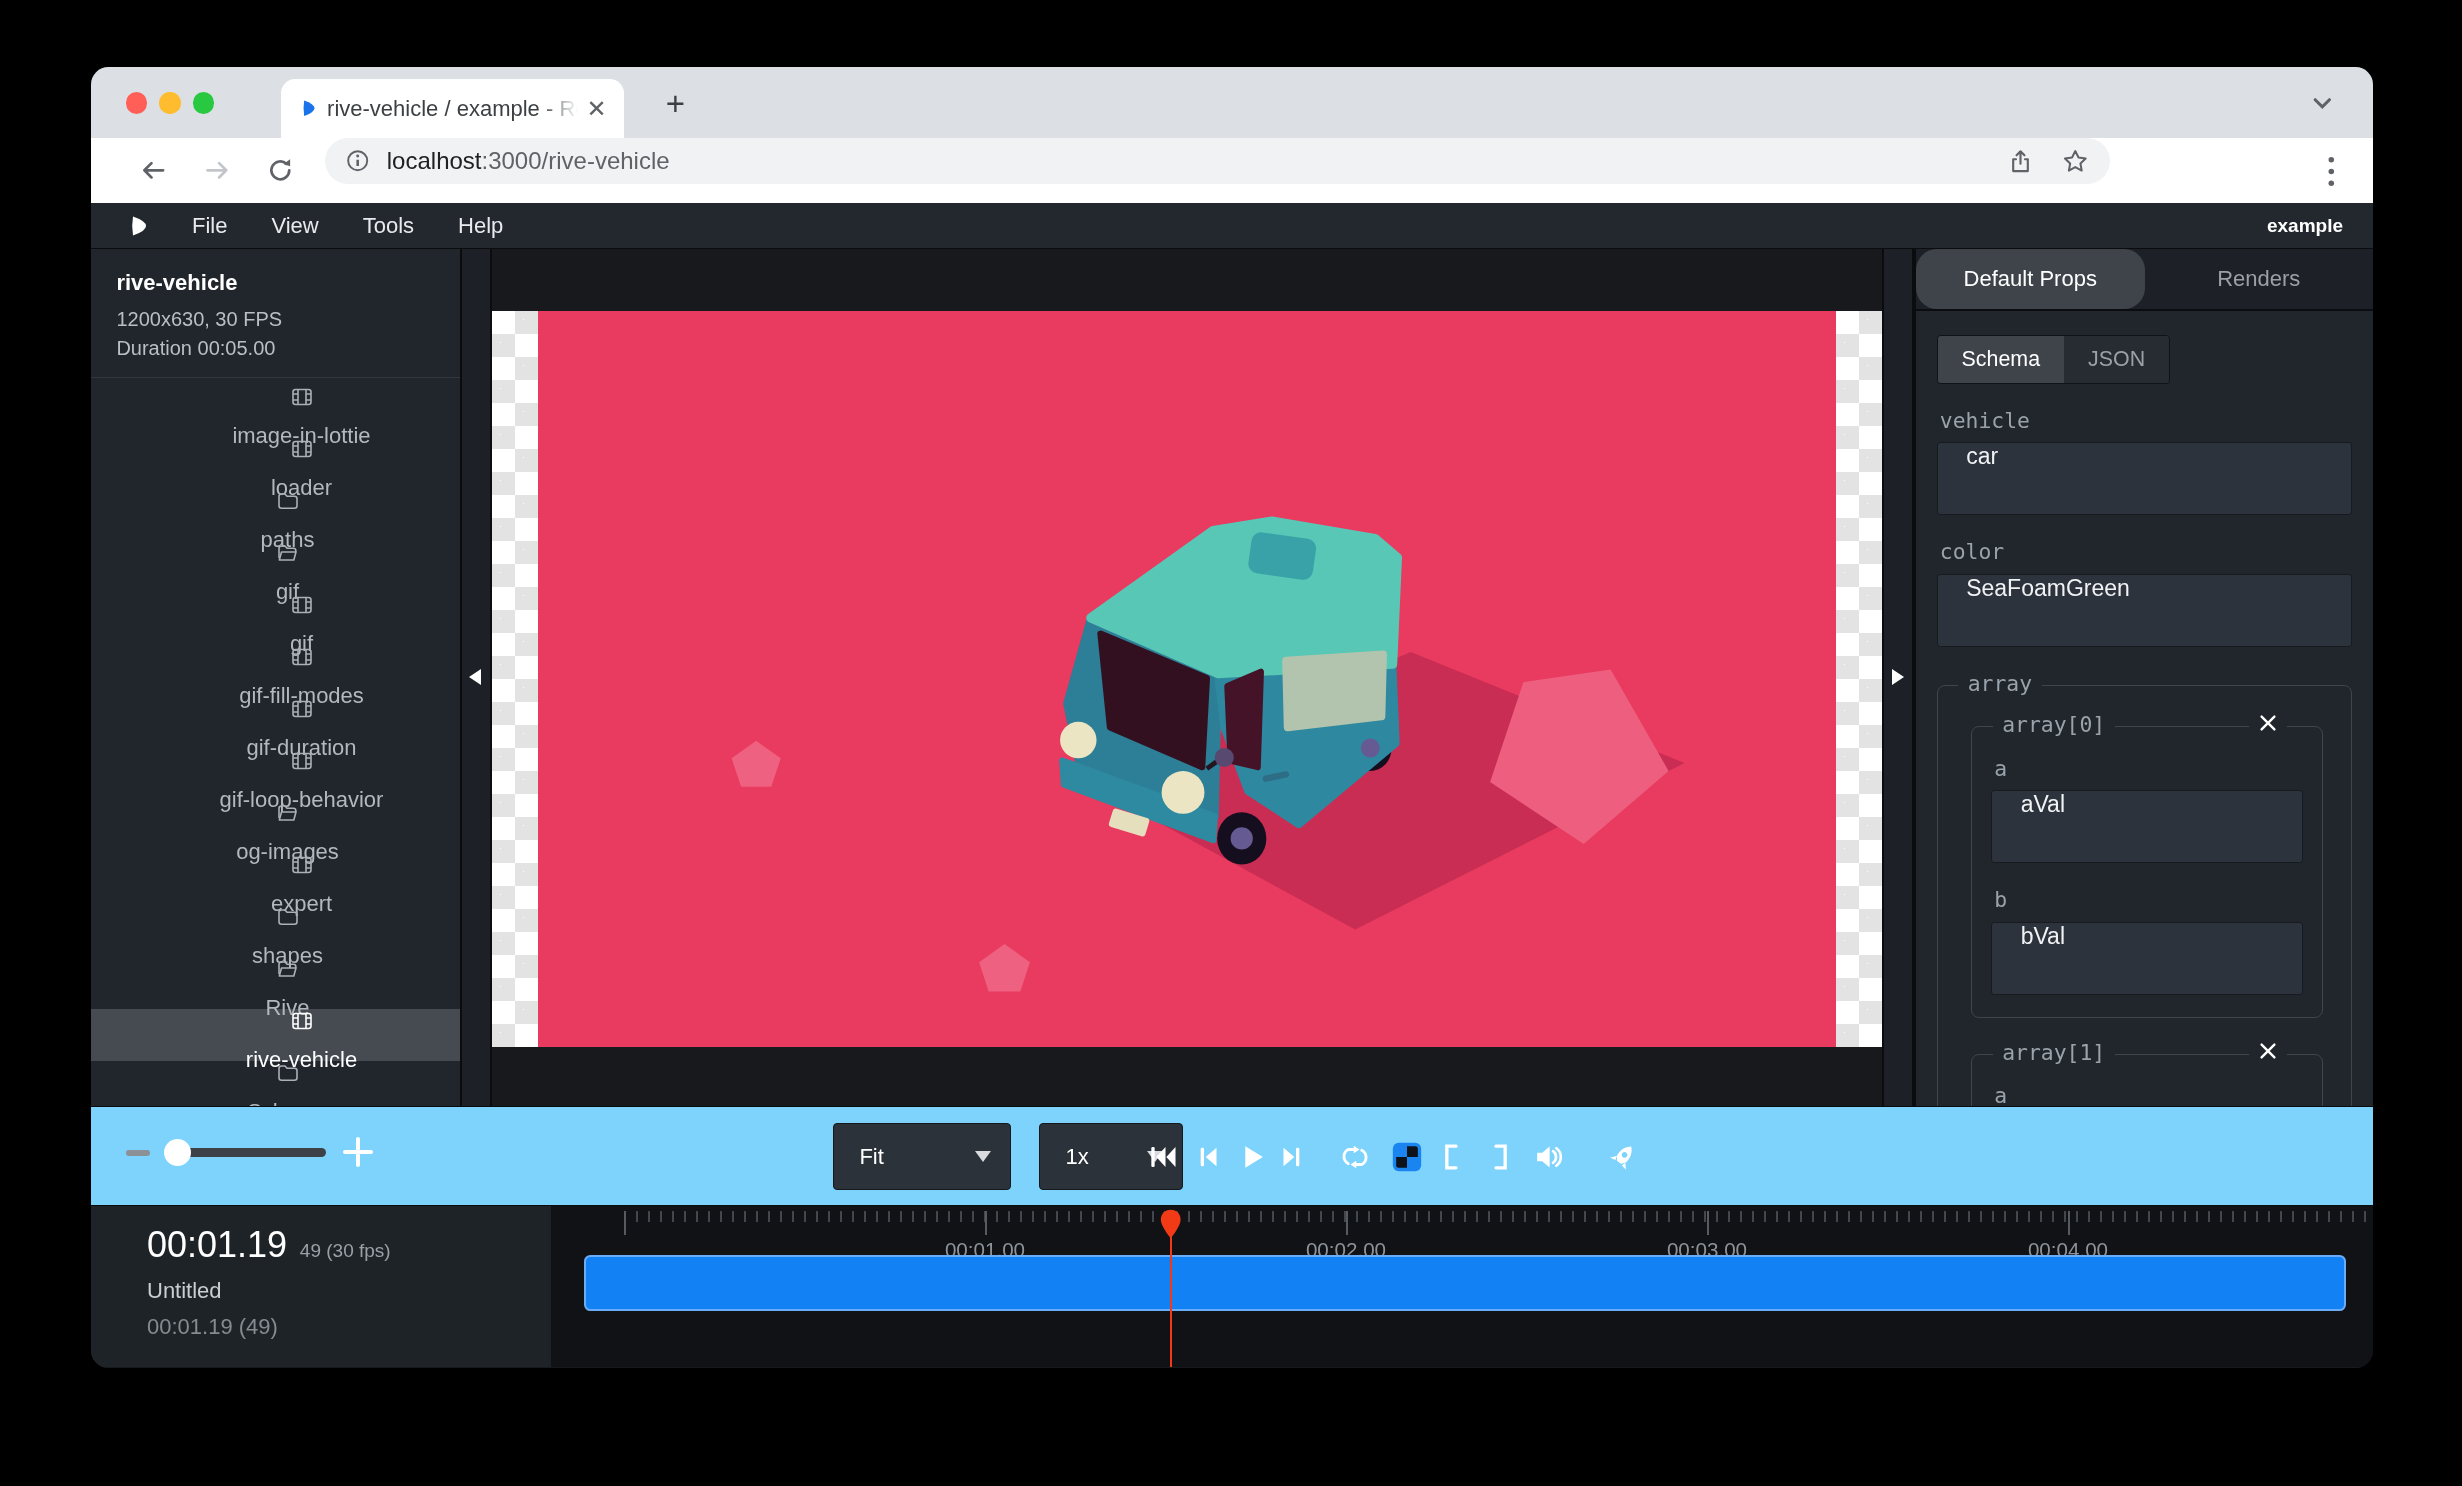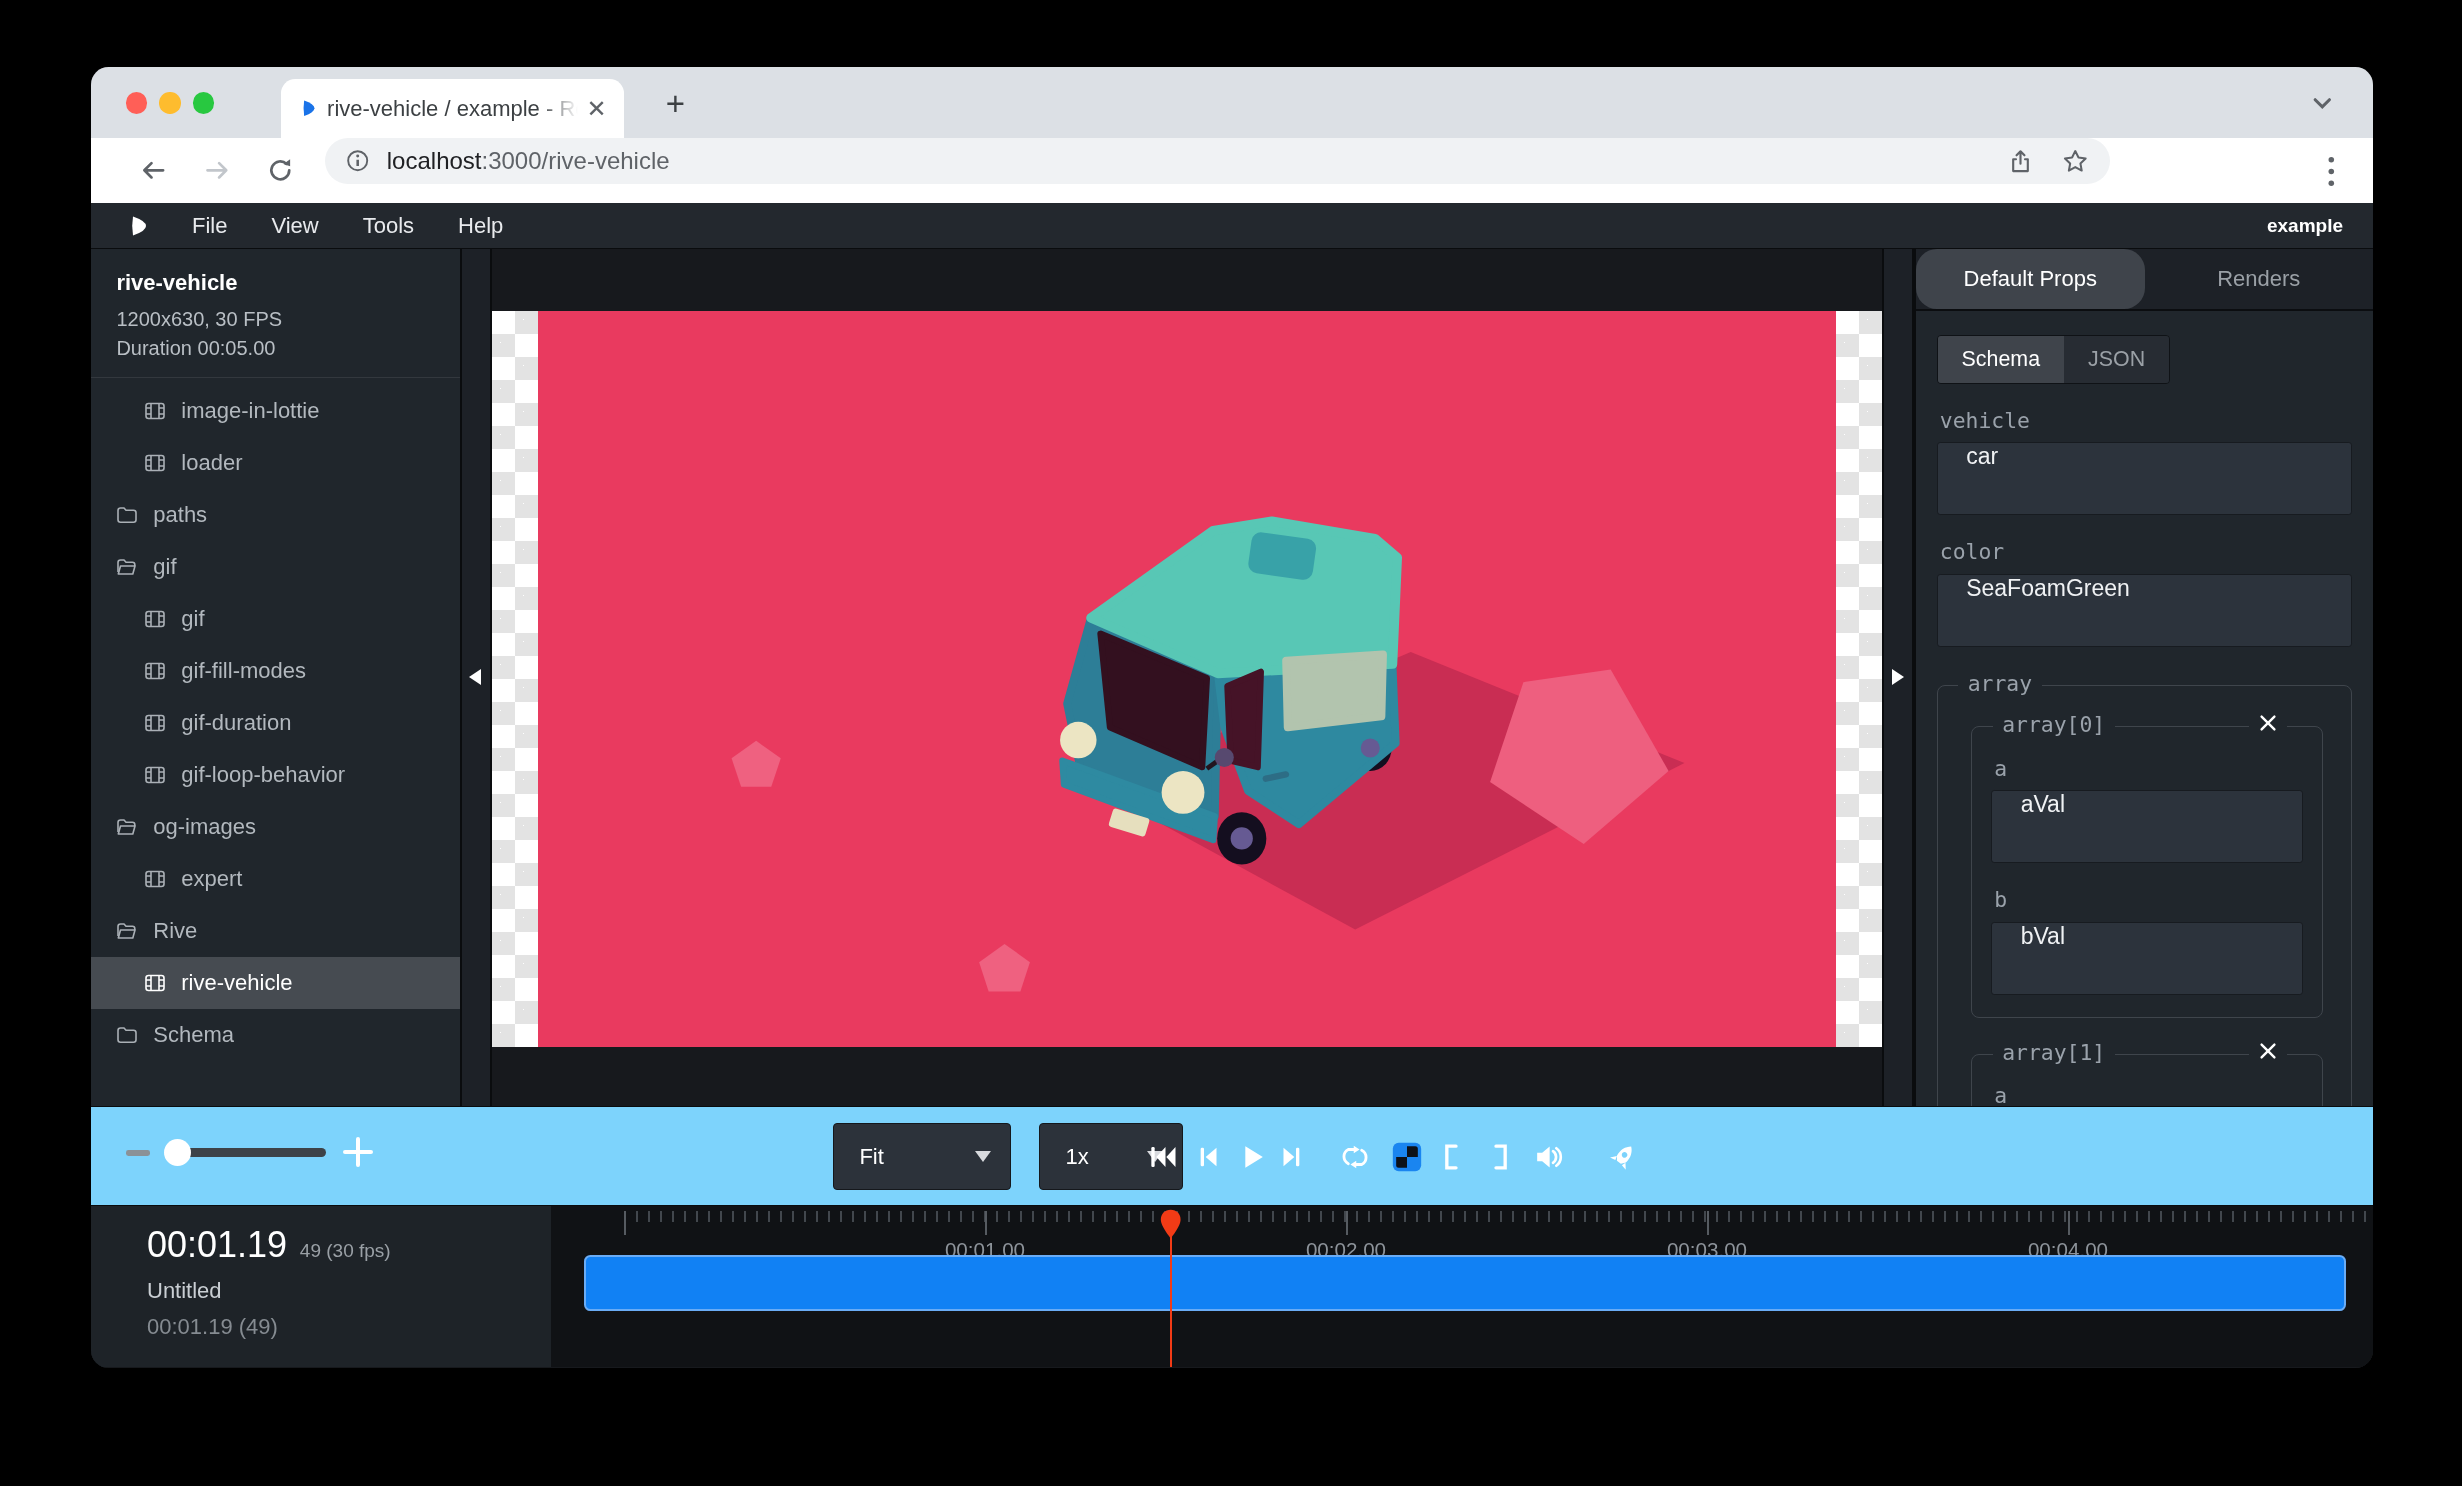--- a/index.html
+++ b/index.html
@@ -33,21 +33,21 @@
   .menubar .mi { font-size:22px; color:#e8eaed; }
   .menubar .right { margin-left:auto; padding-right:30px; font-size:19px; color:#fff;font-weight:bold; }
 
   .main { height:858px; display:flex; flex:none; overflow:hidden; border-top:1.6px solid #0a0c0e; }
 
   .sidebar { width:369px; background:#20262c; flex:none; overflow:hidden; }
   .sb-head { padding:20.6px 24px 14.3px 25.4px; border-bottom:1.6px solid #33383e; }
   .sb-name { font-size:22px; font-weight:bold; color:#fff; margin-bottom:9.5px; }
   .sb-meta { font-size:20px; color:#b9bfc5; line-height:29px; }
   .sb-list { padding-top:6.3px; }
-  .sb-item { height:52px; display:flex; align-items:center; gap:14.3px; padding-left:24px; font-size:22px; color:#b2b8be; }
+  .sb-item { height:52px; display:flex; align-items:center; gap:14.3px; padding-left:24px; font-size:22px; color:#b2b8be;flex-direction:column; }
   .sb-item.indent { padding-left:52px; }
   .sb-item.selected { background:#464b51; color:#fff; }
   .sb-item svg { flex:none; }
 
   .gutter { width:32px; flex:none; background:#1d2127; border-left:2.4px solid #0a0c0e; border-right:2.4px solid #0a0c0e; position:relative; }
   .arr-left { position:absolute; top:50%; left:7.1px; margin-top:-8.7px; width:0; height:0; border-top:8.7px solid transparent; border-bottom:8.7px solid transparent; border-right:12px solid #fff; }
   .arr-right { position:absolute; top:50%; left:8px; margin-top:-8.7px; width:0; height:0; border-top:8.7px solid transparent; border-bottom:8.7px solid transparent; border-left:12px solid #fff; }
 
   .stage { flex:1; background:#17191d; padding-top:62px; overflow:hidden; }
   .stage-row { height:736px; display:flex; }
@@ -263,20 +263,26 @@
             <span>og-images</span>
           </div>
           <div class="sb-item indent">
             <svg width="24" height="24" viewBox="0 0 24 24" fill="none" stroke="#aab0b6" stroke-width="1.6">
                   <rect x="3" y="4.5" width="18" height="15" rx="2.5"></rect>
                   <line x1="8" y1="4.5" x2="8" y2="19.5"></line>
                   <line x1="16" y1="4.5" x2="16" y2="19.5"></line>
                   <path d="M3,9 h5 M3,15 h5 M16,9 h5 M16,15 h5"></path>
                 </svg>
             <span>expert</span>
+          </div>
+          <div class="sb-item">
+            <svg width="24" height="24" viewBox="0 0 24 24" fill="none" stroke="#aab0b6" stroke-width="1.6" stroke-linejoin="round">
+                  <path d="M3,7.5 q0,-2.5 2.5,-2.5 l3.5,0 l2,2.3 l7.5,0 q2.5,0 2.5,2.5 l0,7 q0,2.5 -2.5,2.5 l-13,0 q-2.5,0 -2.5,-2.5 z"></path>
+                </svg>
+            <span>shapes</span>
           </div>
           <div class="sb-item">
             <svg width="24" height="24" viewBox="0 0 24 24" fill="none" stroke="#aab0b6" stroke-width="1.6" stroke-linejoin="round">
                   <path d="M3,17 L3,7.5 q0,-2.5 2.5,-2.5 l3.5,0 l2,2.3 l6.5,0 q2.3,0 2.3,2.3 l0,1.4"></path>
                   <path d="M5.5,11 h14.5 l-2.2,8 h-14.5 z"></path>
                 </svg>
             <span>Rive</span>
           </div>
           <div class="sb-item indent selected">
             <svg width="24" height="24" viewBox="0 0 24 24" fill="none" stroke="#ffffff" stroke-width="1.6">

